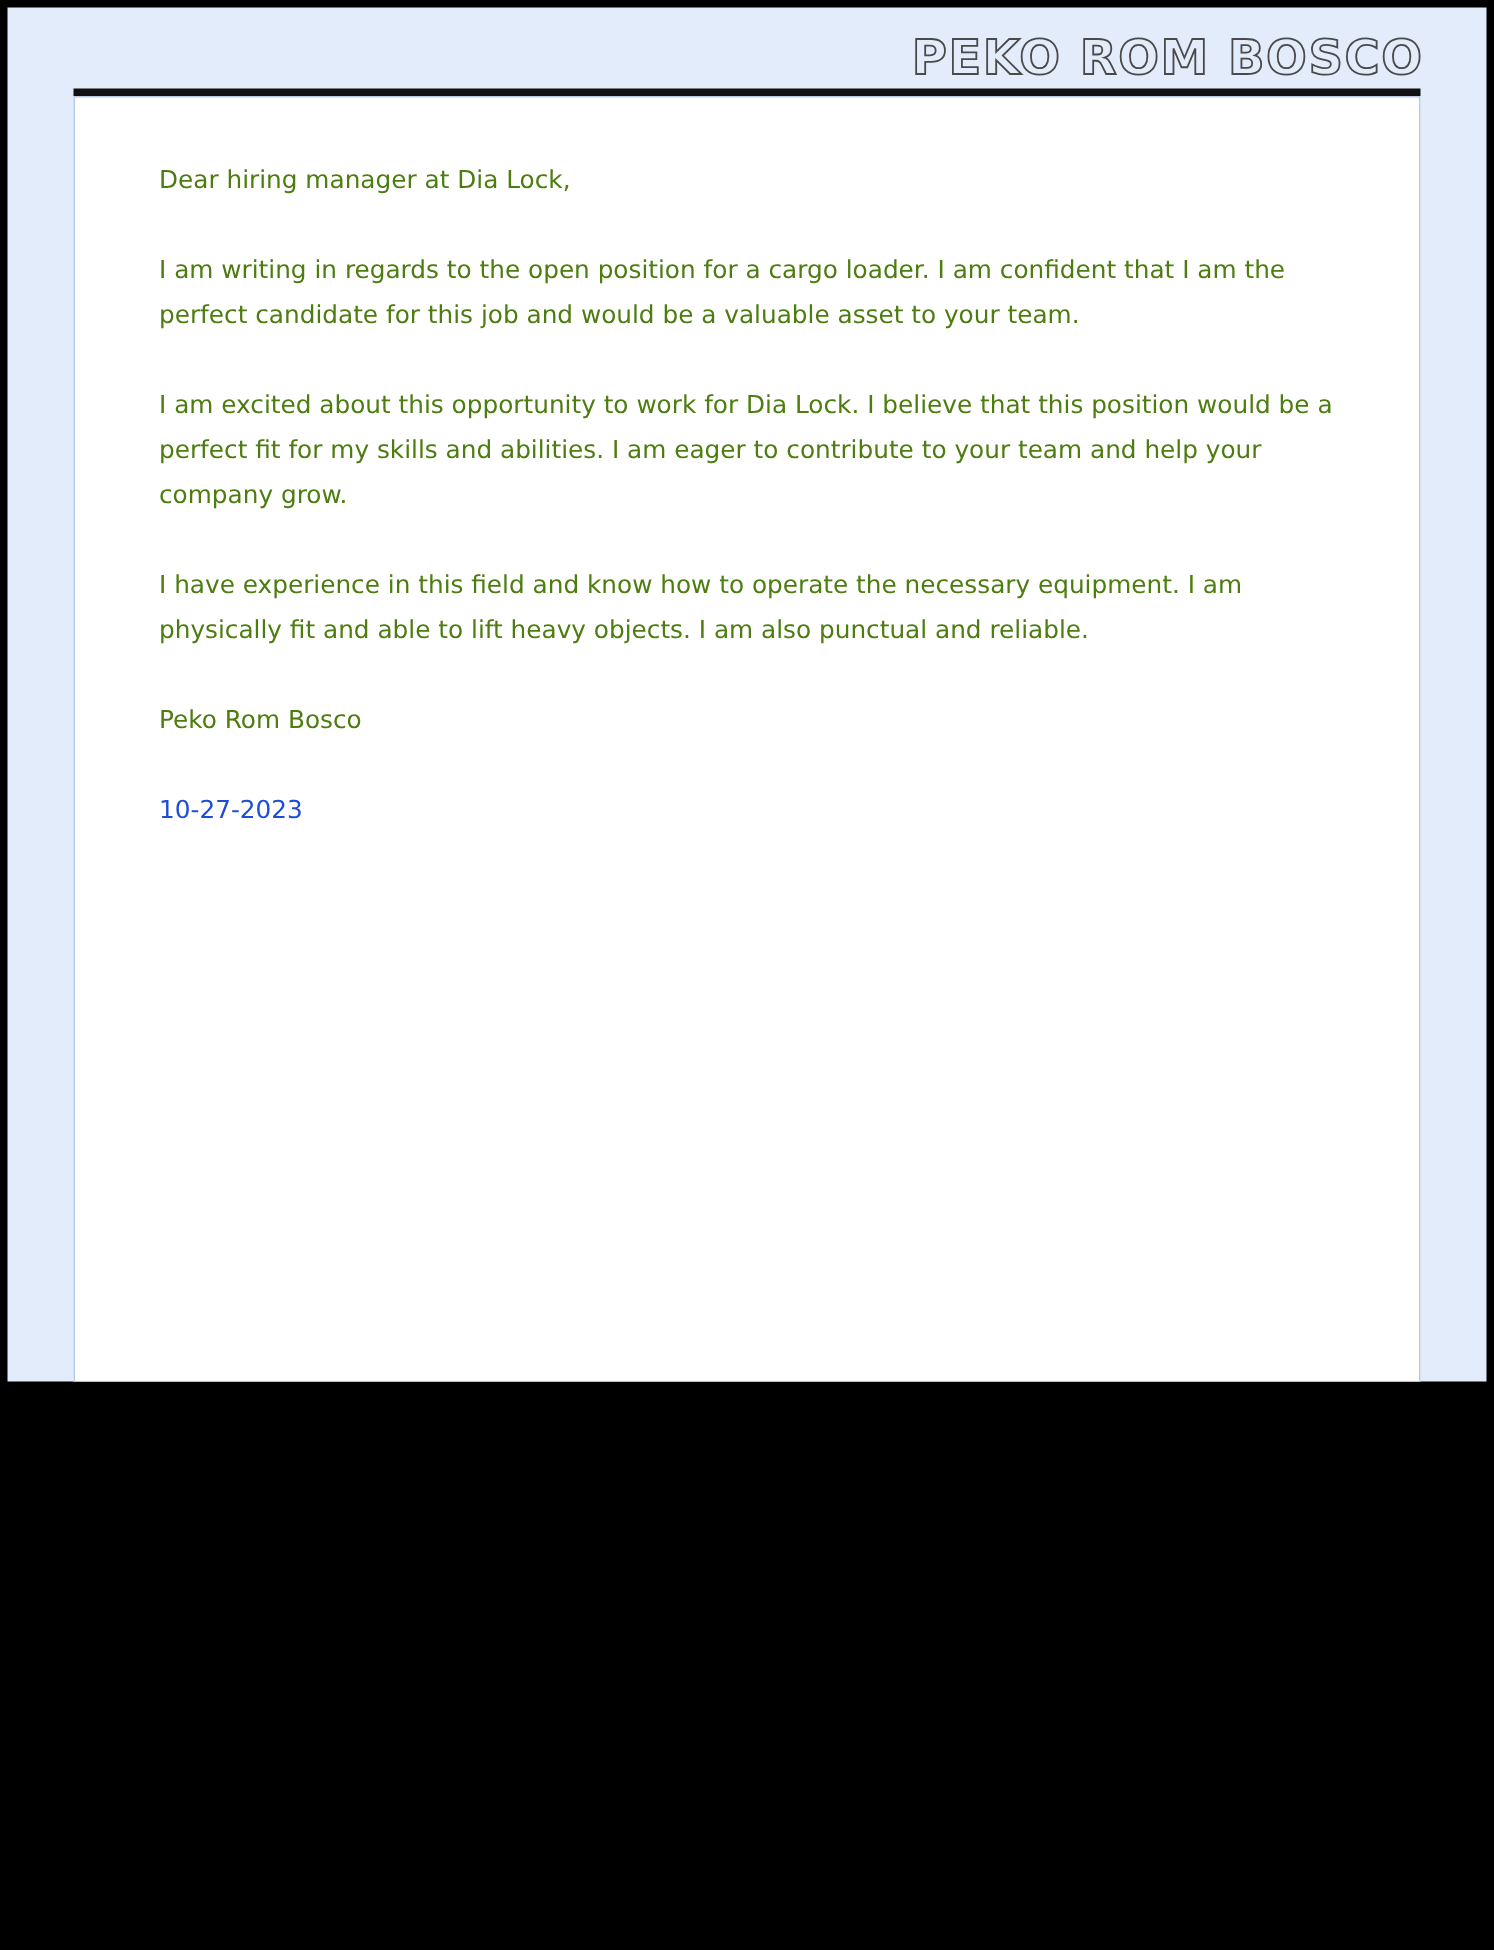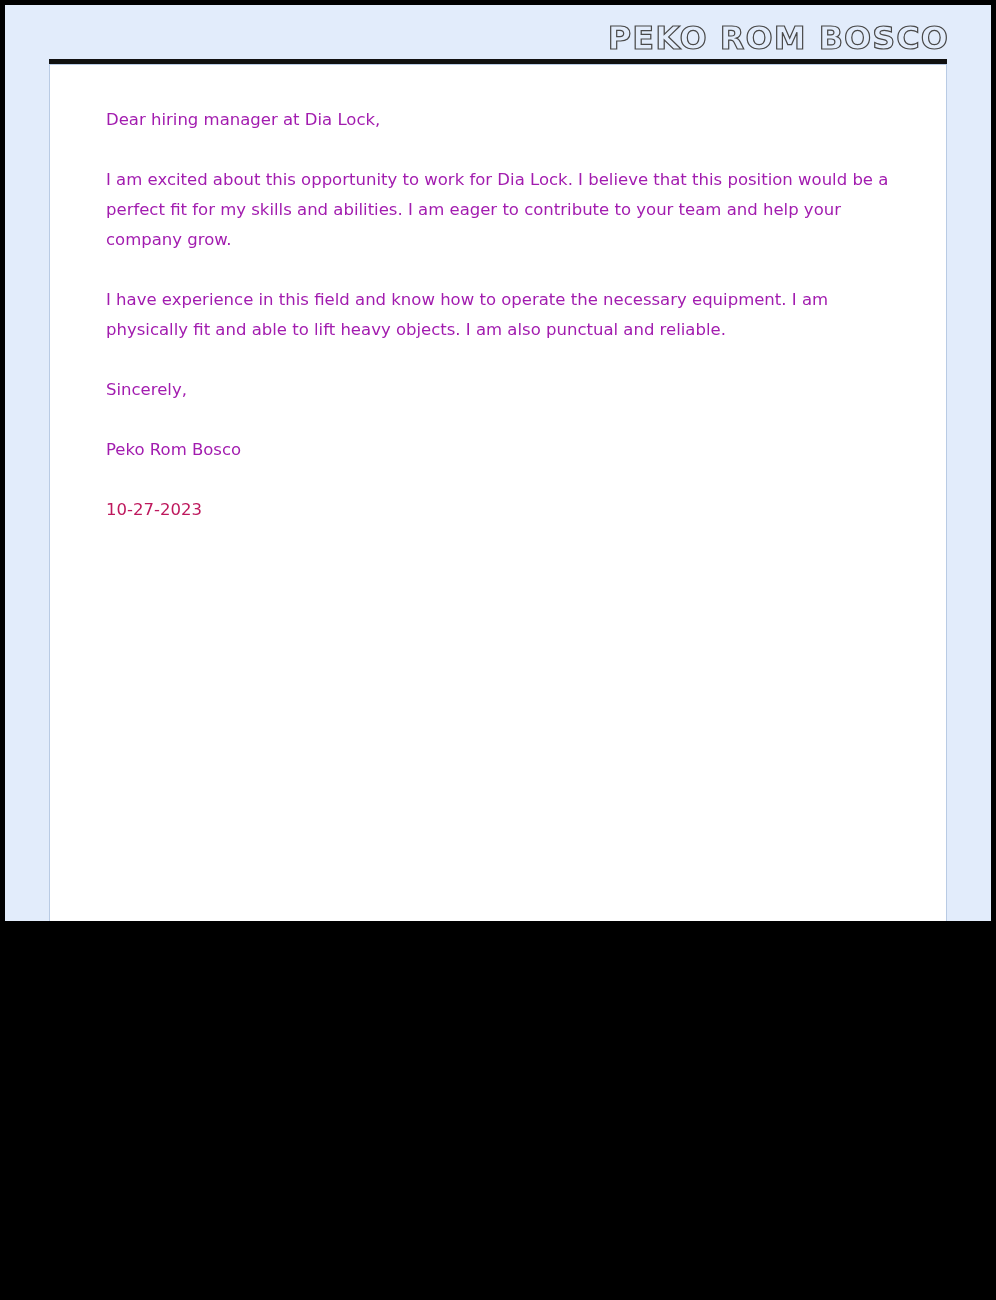--- a/index.html
+++ b/index.html
@@ -64,24 +64,24 @@
     position: absolute;
     left: 56px;
     top: 40px;
     width: 796px;
   }
   .letter p {
     margin: 0 0 30px 0;
     font-family: "DejaVu Sans", sans-serif;
     font-size: 16.5px;
     line-height: 30px;
-    color: #a21caf;
+    color: #4d7c0f;
   }
   .letter p.date {
-    color: #be185d;
+    color: #1d4ed8;
     margin-bottom: 16px;
   }
   .letter p.tight {
     margin-bottom: 30px;
   }
   .footer {
     position: absolute;
     right: 14px;
     bottom: 8px;
     font-family: "DejaVu Sans", sans-serif;
@@ -96,22 +96,22 @@
 
   <div class="header">
     <div class="header-name">PEKO ROM BOSCO</div>
   </div>
 
   <div class="rule"></div>
 
   <div class="sheet">
     <div class="letter">
       <p>Dear hiring manager at Dia Lock,</p>
+      <p>I am writing in regards to the open position for a cargo loader. I am confident that I am the perfect candidate for this job and would be a valuable asset to your team.</p>
       <p>I am excited about this opportunity to work for Dia Lock. I believe that this position would be a perfect fit for my skills and abilities. I am eager to contribute to your team and help your company grow.</p>
       <p>I have experience in this field and know how to operate the necessary equipment. I am physically fit and able to lift heavy objects. I am also punctual and reliable.</p>
-      <p>Sincerely,</p>
       <p class="tight">Peko Rom Bosco</p>
       <p class="date">10-27-2023</p>
     </div>
     <div class="footer">Lazyapply.com</div>
   </div>
 
 </div>
 
 </body></html>

